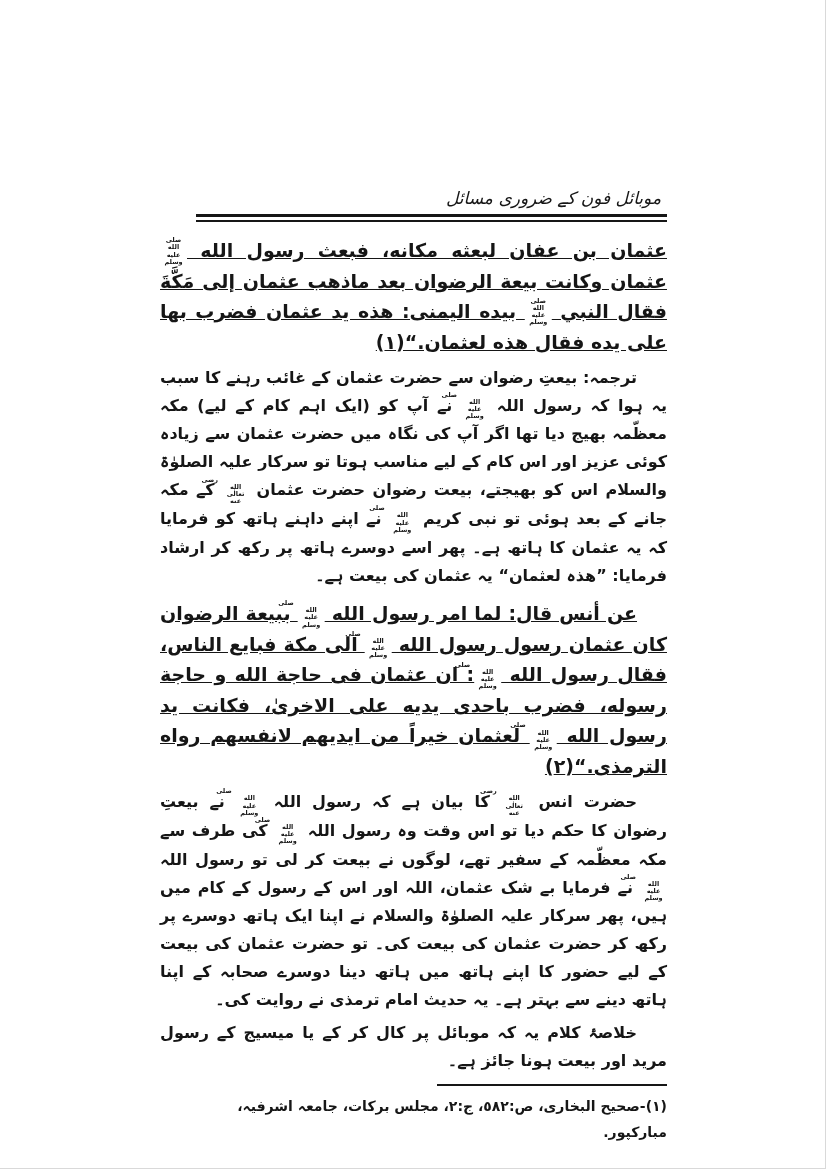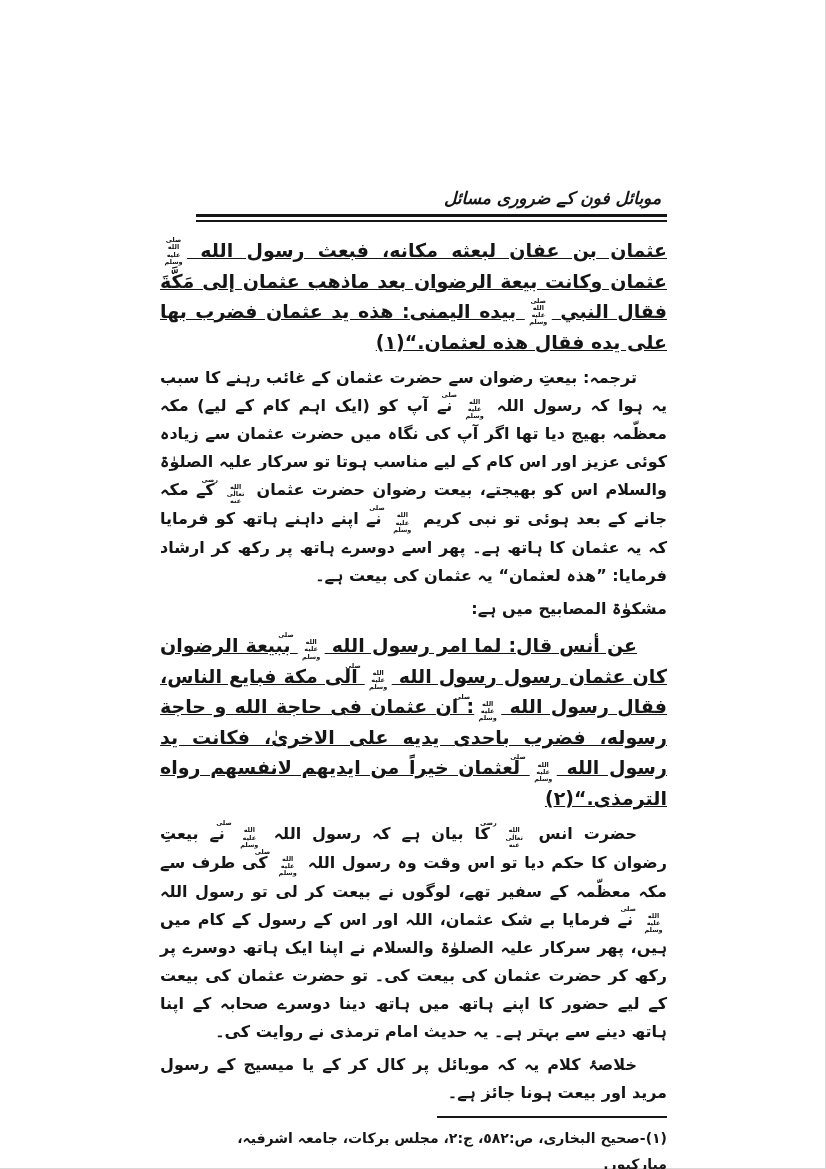--- a/index.html
+++ b/index.html
@@ -25,21 +25,21 @@
   .content {
     position: absolute;
     top: 186px;
     left: 160px;
     width: 507px;
     direction: rtl;
   }
   
   .header-title {
     font-size: 17px;
-    font-weight: bold;
+    font-weight: normal;
     font-style: italic;
     text-align: right;
     line-height: 24px;
     margin: 0 6px 4px 0;
     letter-spacing: 0.5px;
   }
   .rule-double {
     height: 3px;
     border-top: 3px solid #161616;
     border-bottom: 2px solid #161616;
@@ -105,21 +105,20 @@
   <div class="content">
 
     <div class="header-title">موبائل فون کے ضروری مسائل</div>
 
     <div class="rule-double rule-top"></div>
 
     <p class="ar">عثمان بن عفان لبعثه مكانه، فبعث رسول الله <span class="saw">صلى الله عليه وسلم</span> عثمان وكانت بيعة الرضوان بعد ماذهب عثمان إلى مَكَّةَ فقال النبي <span class="saw">صلى الله عليه وسلم</span> بيده اليمنى: هذه يد عثمان فضرب بها على يده فقال هذه لعثمان.“(١)</p>
 
     <p class="ur indent">ترجمہ: بیعتِ رضوان سے حضرت عثمان کے غائب رہنے کا سبب یہ ہوا کہ رسول اللہ <span class="saw">صلى الله عليه وسلم</span> نے آپ کو (ایک اہم کام کے لیے) مکہ معظّمہ بھیج دیا تھا اگر آپ کی نگاہ میں حضرت عثمان سے زیادہ کوئی عزیز اور اس کام کے لیے مناسب ہوتا تو سرکار علیہ الصلوٰۃ والسلام اس کو بھیجتے، بیعت رضوان حضرت عثمان <span class="saw">رضى الله تعالٰى عنه</span> کے مکہ جانے کے بعد ہوئی تو نبی کریم <span class="saw">صلى الله عليه وسلم</span> نے اپنے داہنے ہاتھ کو فرمایا کہ یہ عثمان کا ہاتھ ہے۔ پھر اسے دوسرے ہاتھ پر رکھ کر ارشاد فرمایا: ”ھذہ لعثمان“ یہ عثمان کی بیعت ہے۔</p>
 
-    <div class="heading-line">مشکوٰۃ المصابیح میں ہے:</div>
 
     <p class="ar indent">عن أنس قال: لما امر رسول الله <span class="saw">صلى الله عليه وسلم</span> ببيعة الرضوان كان عثمان رسول رسول الله <span class="saw">صلى الله عليه وسلم</span> الى مكة فبايع الناس، فقال رسول الله <span class="saw">صلى الله عليه وسلم</span>: ان عثمان فى حاجة الله و حاجة رسوله، فضرب باحدى يديه على الاخرىٰ، فكانت يد رسول الله <span class="saw">صلى الله عليه وسلم</span> لعثمان خيراً من ايديهم لانفسهم رواه الترمذى.“(٢)</p>
 
     <p class="ur indent">حضرت انس <span class="saw">رضى الله تعالٰى عنه</span> کا بیان ہے کہ رسول اللہ <span class="saw">صلى الله عليه وسلم</span> نے بیعتِ رضوان کا حکم دیا تو اس وقت وہ رسول اللہ <span class="saw">صلى الله عليه وسلم</span> کی طرف سے مکہ معظّمہ کے سفیر تھے، لوگوں نے بیعت کر لی تو رسول اللہ <span class="saw">صلى الله عليه وسلم</span> نے فرمایا بے شک عثمان، اللہ اور اس کے رسول کے کام میں ہیں، پھر سرکار علیہ الصلوٰۃ والسلام نے اپنا ایک ہاتھ دوسرے پر رکھ کر حضرت عثمان کی بیعت کی۔ تو حضرت عثمان کی بیعت کے لیے حضور کا اپنے ہاتھ میں ہاتھ دینا دوسرے صحابہ کے اپنا ہاتھ دینے سے بہتر ہے۔ یہ حدیث امام ترمذی نے روایت کی۔</p>
 
     <p class="ur indent">خلاصۂ کلام یہ کہ موبائل پر کال کر کے یا میسیج کے رسول مرید اور بیعت ہونا جائز ہے۔</p>
 
     <div class="footnote-sep"></div>
 
     <div class="footnotes">

